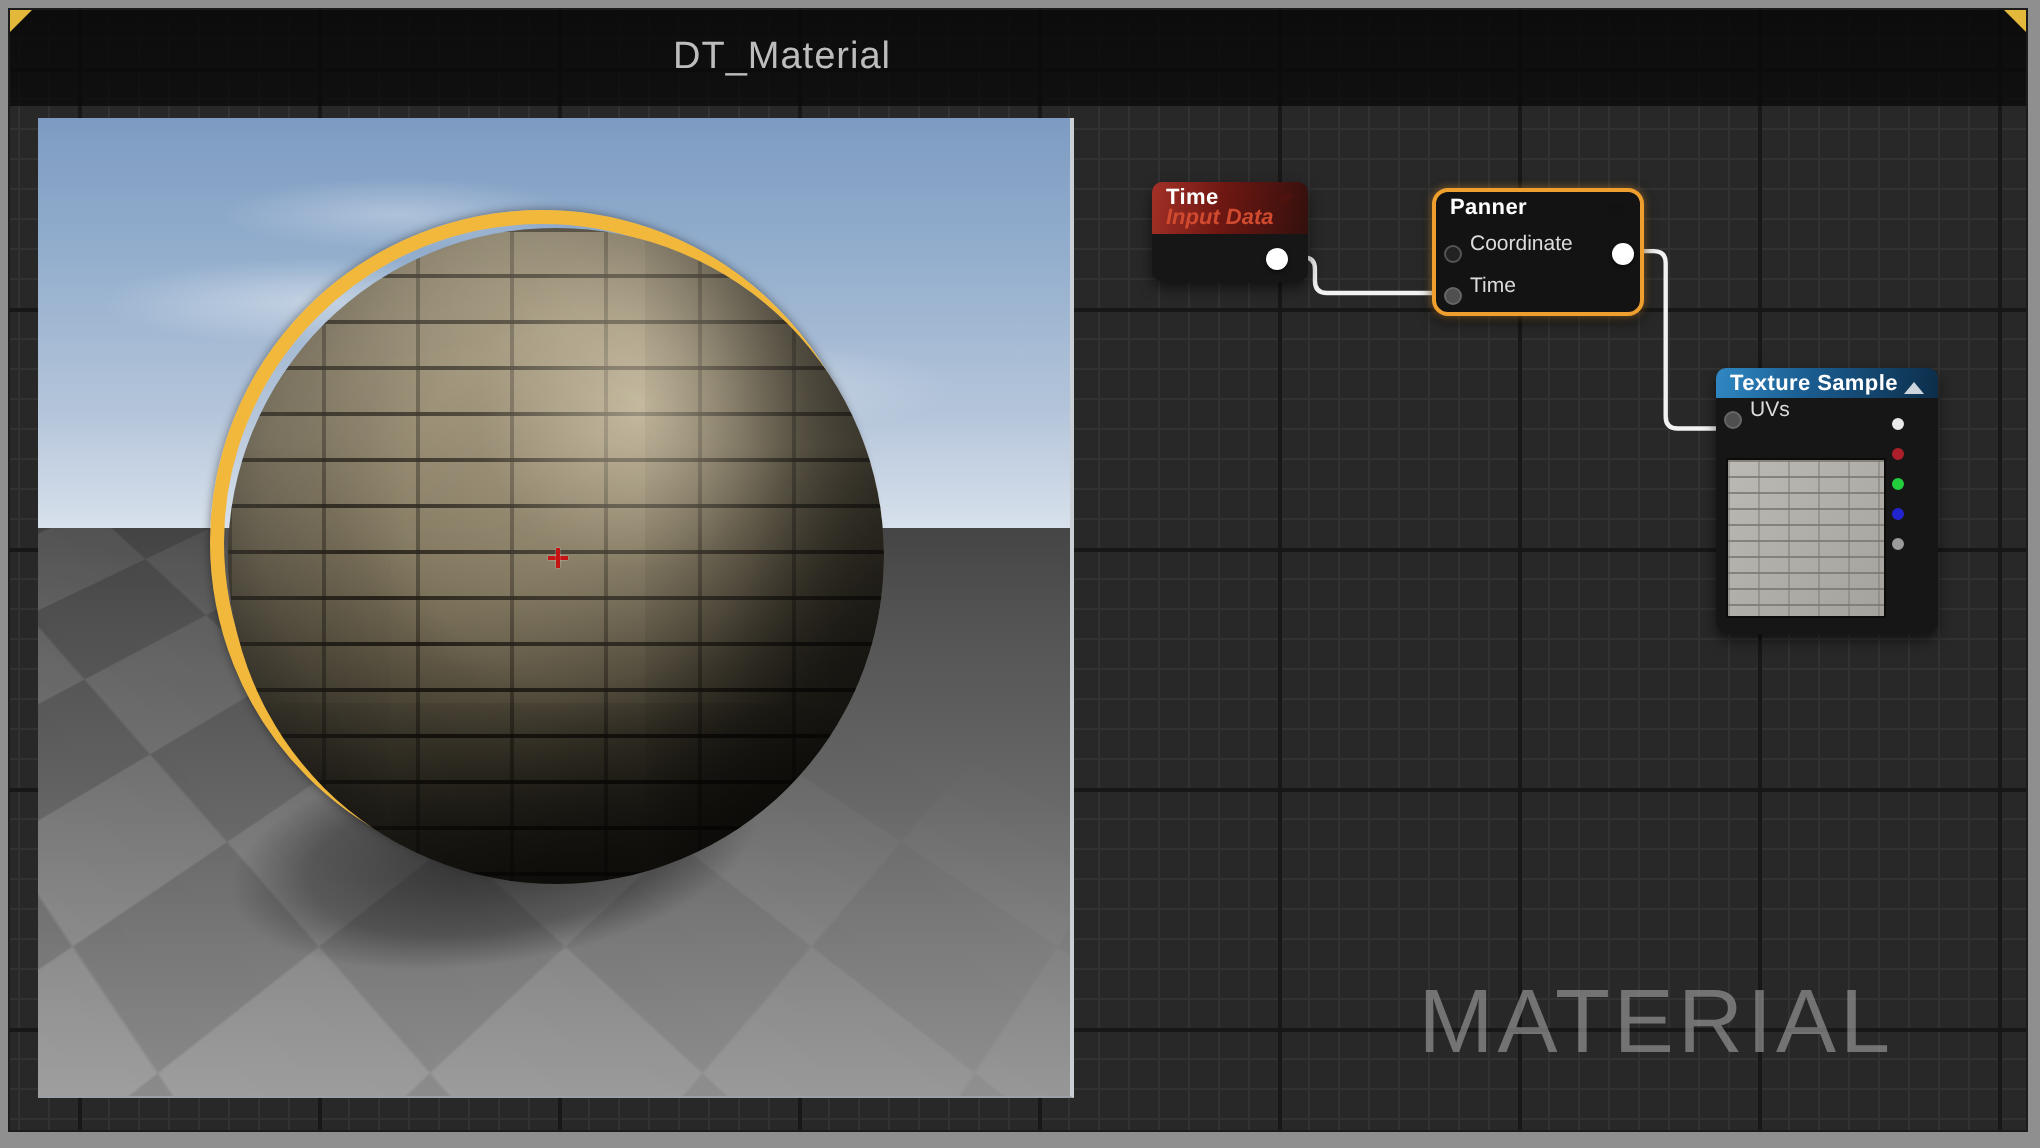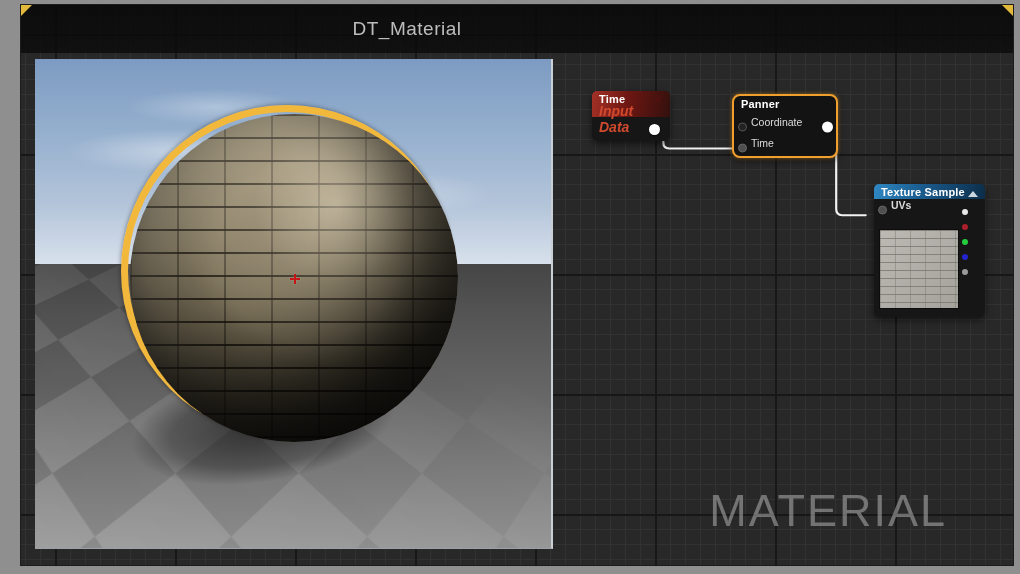--- a/index.html
+++ b/index.html
@@ -14,21 +14,20 @@
     background-color:#282828;
     background-image:
       linear-gradient(#171717 2px, transparent 2px),
       linear-gradient(90deg, #171717 2px, transparent 2px),
       linear-gradient(#323232 1px, transparent 1px),
       linear-gradient(90deg, #323232 1px, transparent 1px);
     background-size:120px 120px,120px 120px,15px 15px,15px 15px;
     background-position:34px 29px,34px 29px,4px 14px,4px 14px;
     border:1px solid #1c1c1c;
     overflow:hidden;
-    margin-left:16px;
   }
 
   
   .tri { position:absolute; width:0; height:0; z-index:40; }
   .tri-tl { left:0; top:0; border-top:11px solid #e3b93c; border-right:11px solid transparent; }
   .tri-tr { right:0; top:0; border-top:11px solid #e3b93c; border-left:11px solid transparent; }
 
   
   .titleband {
     position:absolute; left:0; right:0; top:0; height:48px;
@@ -107,21 +106,21 @@
   .node .hdr { position:relative; border-radius:5px 5px 0 0; padding:3px 7px 2px 7px; }
   .node .hdr .t { font-size:11px; font-weight:700; color:#fff; letter-spacing:.2px; }
   .caret-down { position:absolute; right:7px; top:8px; width:0; height:0;
     border-left:5px solid transparent; border-right:5px solid transparent; border-top:6px solid #121212; }
   .caret-up { position:absolute; right:7px; top:7px; width:0; height:0;
     border-left:5px solid transparent; border-right:5px solid transparent; border-bottom:6px solid #cdd6de; }
 
   
   .node-time { left:571px; top:86px; width:78px; height:50px; }
   .node-time .hdr { height:26px; background:linear-gradient(100deg,#a33127 0%, #6e1712 45%, #33100d 100%); padding-top:2px; }
-  .node-time .sub { font-size:14px; font-style:italic; font-weight:700; color:#cf4a2e; margin-top:-2px; }
+  .node-time .sub { font-size:11px; font-style:italic; font-weight:700; color:#cf4a2e; margin-top:-2px; }
   .node-time .caret-down { border-top-color:#4e120e; top:6px; }
   .pin-out-solid { position:absolute; width:11px; height:11px; border-radius:50%; background:#fff; box-shadow:0 1px 2px rgba(0,0,0,.6); }
   .node-time .pin-out-solid { left:57px; top:33px; }
 
   
   .node-panner { left:711px; top:89px; width:106px; height:64px;
     border:2px solid #ef9f2e; border-radius:8px; background:#131313;
     box-shadow:0 0 4px rgba(239,159,46,.5), 0 3px 7px rgba(0,0,0,.55); }
   .node-panner .hdr { height:20px; padding-top:2px; border-radius:5px 5px 0 0;
     background:linear-gradient(100deg,#68755b 0%, #3d443 4%, #3c4336 40%, #181a15 100%); }
@@ -130,21 +129,21 @@
   .node-row .lbl { font-size:10.5px; color:#dcdcdc; }
   .pin-in { position:absolute; left:4px; top:50%; transform:translateY(-50%);
     width:9px; height:9px; border-radius:50%; background:#222; border:1.5px solid #555; }
   .pin-in.filled { background:#4f4f4f; border-color:#666; }
   .node-row .pin-out-solid { left:auto; right:3px; top:50%; transform:translateY(-50%); position:absolute; }
 
   
   .node-texture { left:853px; top:179px; width:111px; height:133px; }
   .node-texture .hdr { height:15px; padding-top:2px;
     background:linear-gradient(100deg,#3088c3 0%, #1b5e92 40%, #0c2d49 100%); }
-  .node-texture .node-row { height:22px;font-weight:bold; }
+  .node-texture .node-row { height:22px; }
   .tex-preview { position:absolute; left:5px; top:45px; width:80px; height:80px;
     border:1px solid #0c0c0c;
     background-color:#b2b0a9;
     background-image:
       repeating-linear-gradient(180deg, rgba(120,118,110,.8) 0 1px, transparent 1px 8px),
       repeating-linear-gradient(90deg, rgba(130,128,120,.55) 0 1px, transparent 1px 15px),
       linear-gradient(135deg, rgba(255,255,255,.12), rgba(0,0,0,.08));
   }
   .out-col { position:absolute; right:11px; top:25px; width:12px; }
   .pin-ring { width:6px; height:6px; border-radius:50%; background:#141414; border:3px solid #fff; margin-bottom:9px; position:relative; }

